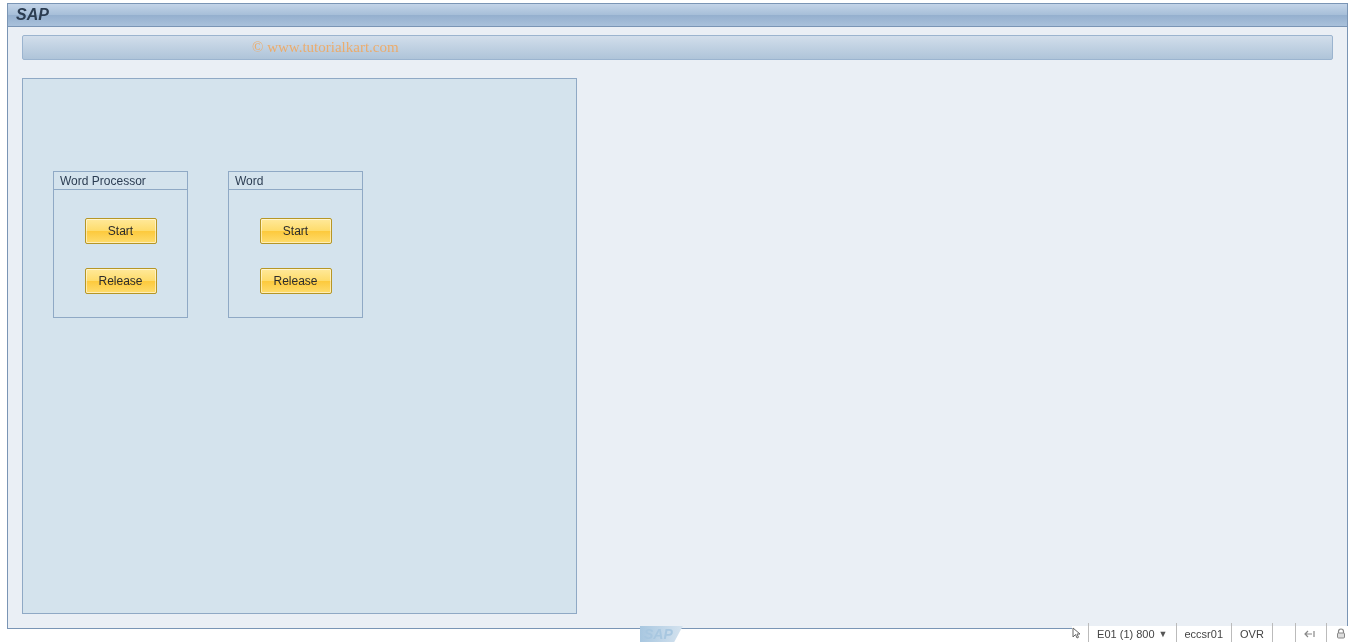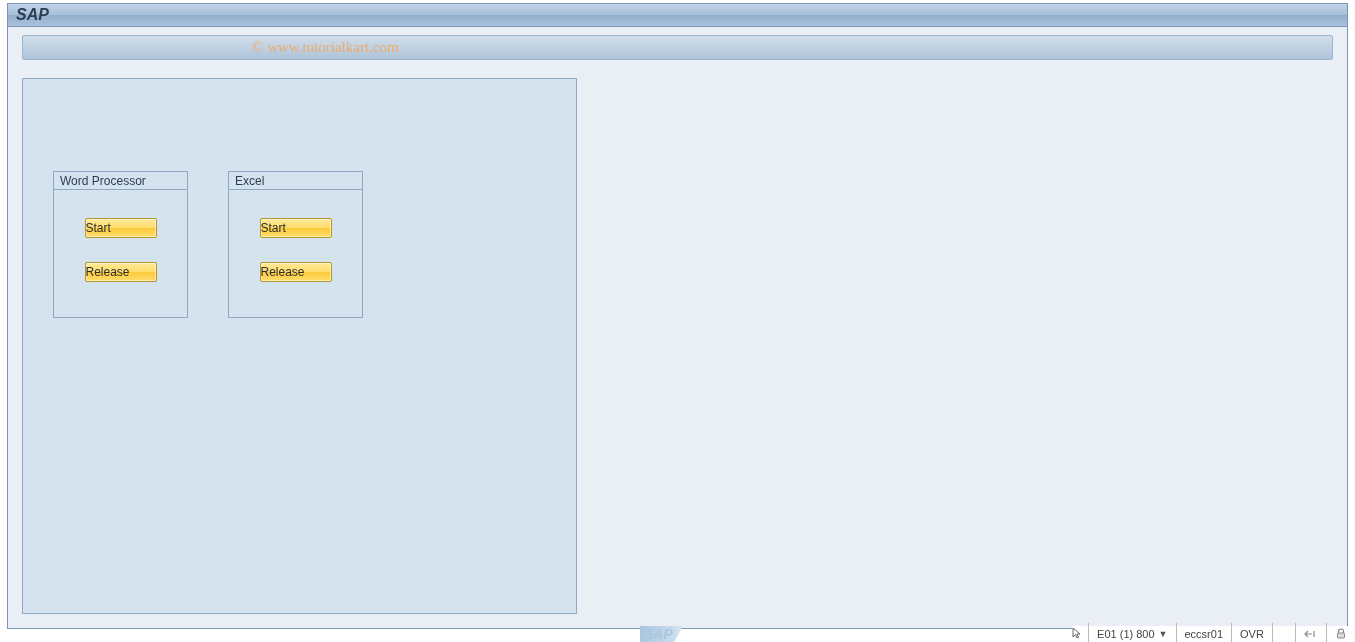--- a/index.html
+++ b/index.html
@@ -91,28 +91,28 @@
     }
     .panel-body {
       display: flex;
       flex-direction: column;
       align-items: center;
       gap: 24px;
       padding-top: 28px;
     }
     .sap-button {
       width: 72px;
-      height: 20px;
+      height: 26px;
       font-size: 12px;
       color: #2c2c2c;
       background: linear-gradient(to bottom, #ffe99a 0%, #fedc6c 48%, #fdca3d 52%, #fedc6c 100%);
       border: 1px solid #b69625;
       border-radius: 2px;
       cursor: pointer;
-      text-align: left;
+      text-align: center;
       line-height: 18px;
       box-shadow: inset 0 0 0 1px rgba(255,255,255,0.5);
     }
     .watermark {
       position: absolute;
       top: 39px;
       left: 252px;
       font-family: Georgia, "Times New Roman", serif;
       font-size: 15px;
       color: #f0a860;
@@ -179,21 +179,21 @@
 
         <div class="panel">
           <div class="panel-label">Word Processor</div>
           <div class="panel-body">
             <button class="sap-button">Start</button>
             <button class="sap-button">Release</button>
           </div>
         </div>
 
         <div class="panel">
-          <div class="panel-label">Excel</div>
+          <div class="panel-label">Word</div>
           <div class="panel-body">
             <button class="sap-button">Start</button>
             <button class="sap-button">Release</button>
           </div>
         </div>
 
       </div>
     </div>
   </div>
 </div>

